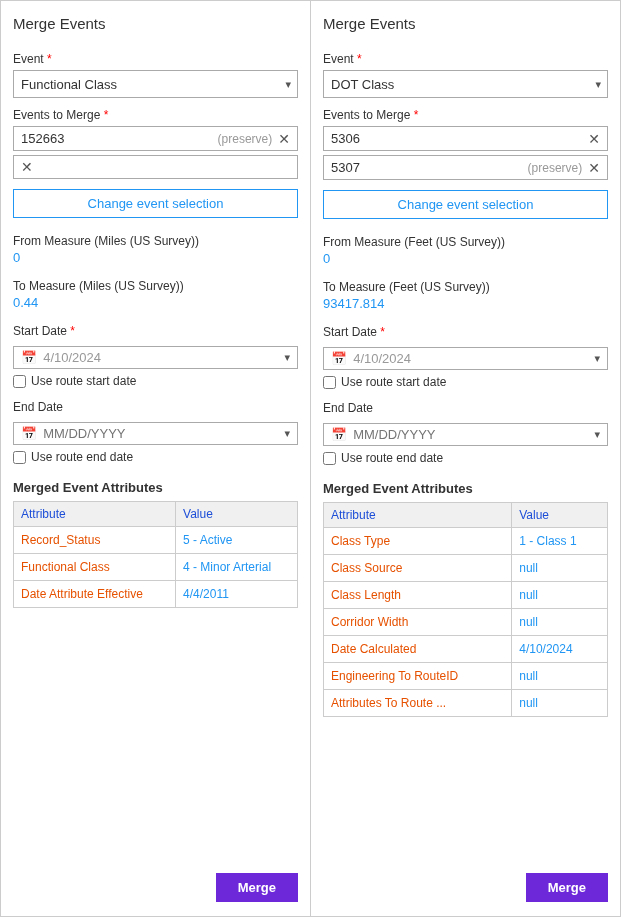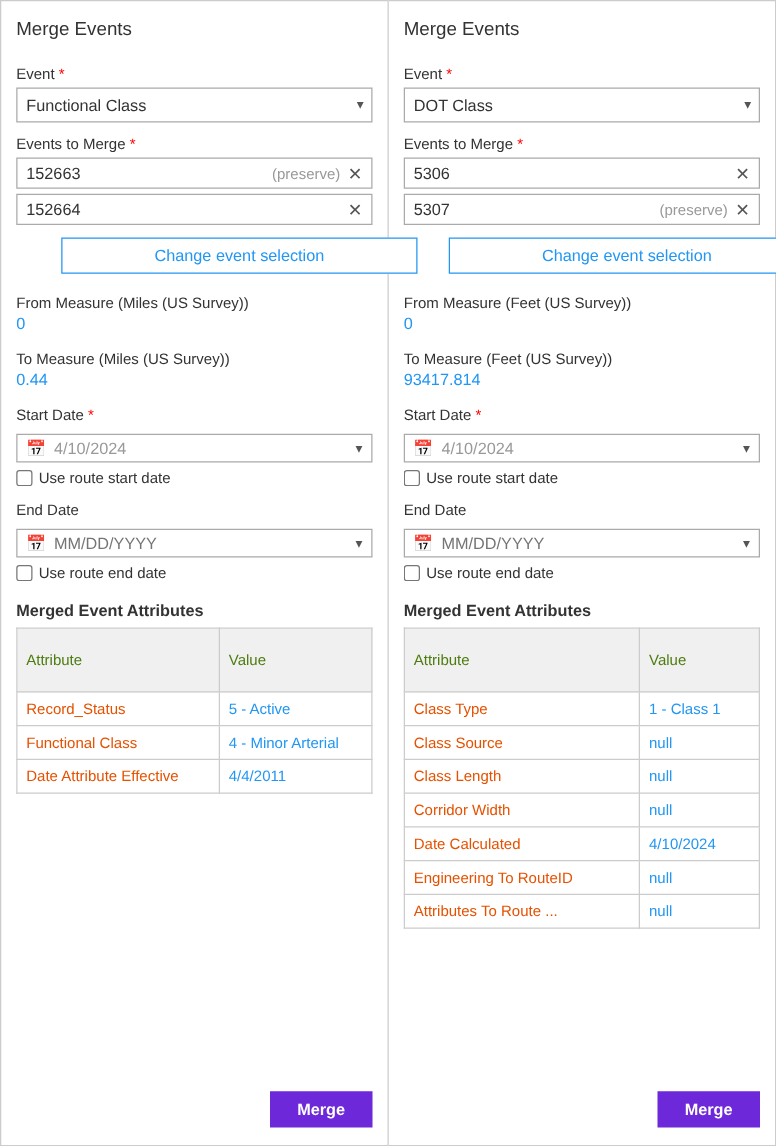--- a/index.html
+++ b/index.html
@@ -91,21 +91,20 @@
     .change-btn {
       width: 100%;
       padding: 6px;
       background: #fff;
       border: 1px solid #2196F3;
       color: #2196F3;
       font-size: 13px;
       cursor: pointer;
       margin-top: 6px;
       margin-bottom: 6px;
-      margin-left: 36px;
     }
     .measure-label {
       font-size: 12px;
       color: #333;
       margin-top: 10px;
       margin-bottom: 2px;
     }
     .measure-value {
       font-size: 13px;
       color: #2196F3;
@@ -157,24 +156,24 @@
       margin-bottom: 6px;
     }
     .attr-table {
       width: 100%;
       border-collapse: collapse;
       font-size: 12px;
     }
     .attr-table th {
       background: #f0f0f0;
       border: 1px solid #ccc;
-      padding: 18px 7px;
+      padding: 5px 7px;
       text-align: left;
       font-weight: normal;
-      color: #4d7c0f;
+      color: #1d4ed8;
     }
     .attr-table td {
       border: 1px solid #ccc;
       padding: 6px 7px;
       color: #2196F3;
     }
     .attr-table td:first-child {
       color: #E65100;
     }
     .merge-btn {
@@ -211,21 +210,20 @@
     <div class="field-label">
       <span>Events to Merge</span><span class="required"> *</span>
     </div>
 
     <div class="event-row">
       <span class="event-row-text">152663</span>
       <span class="event-row-preserve">(preserve)</span>
       <span class="event-row-close">✕</span>
     </div>
     <div class="event-row">
-      <span class="event-row-text">152664</span>
       <span class="event-row-close">✕</span>
     </div>
 
     <button class="change-btn">Change event selection</button>
 
     <div class="measure-label">From Measure (Miles (US Survey))</div>
     <div class="measure-value">0</div>
 
     <div class="measure-label">To Measure (Miles (US Survey))</div>
     <div class="measure-value">0.44</div>

